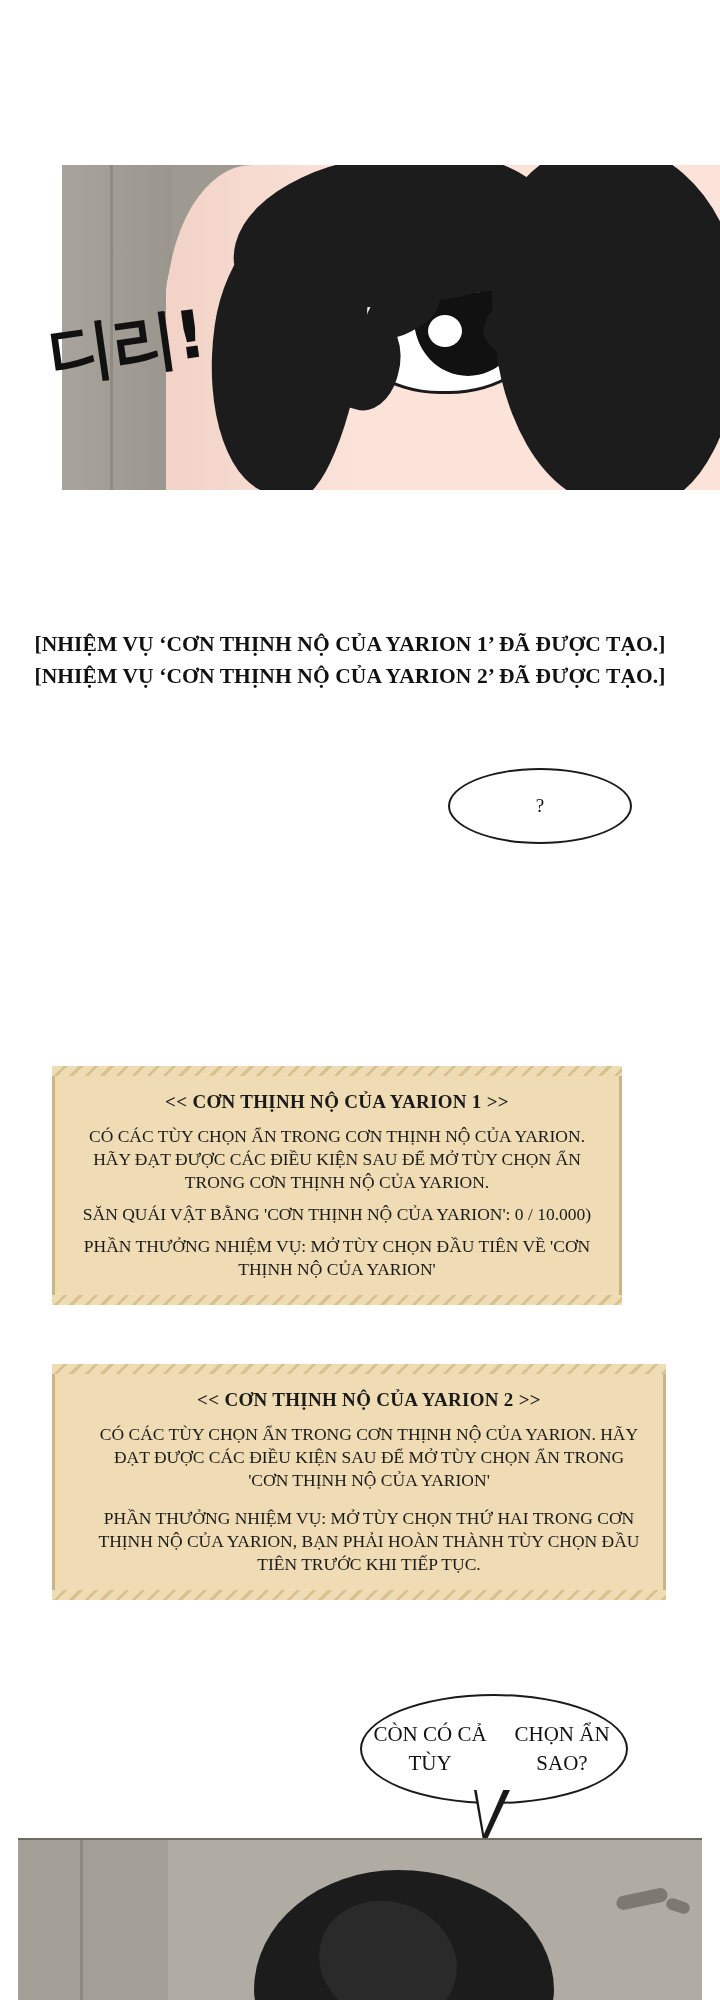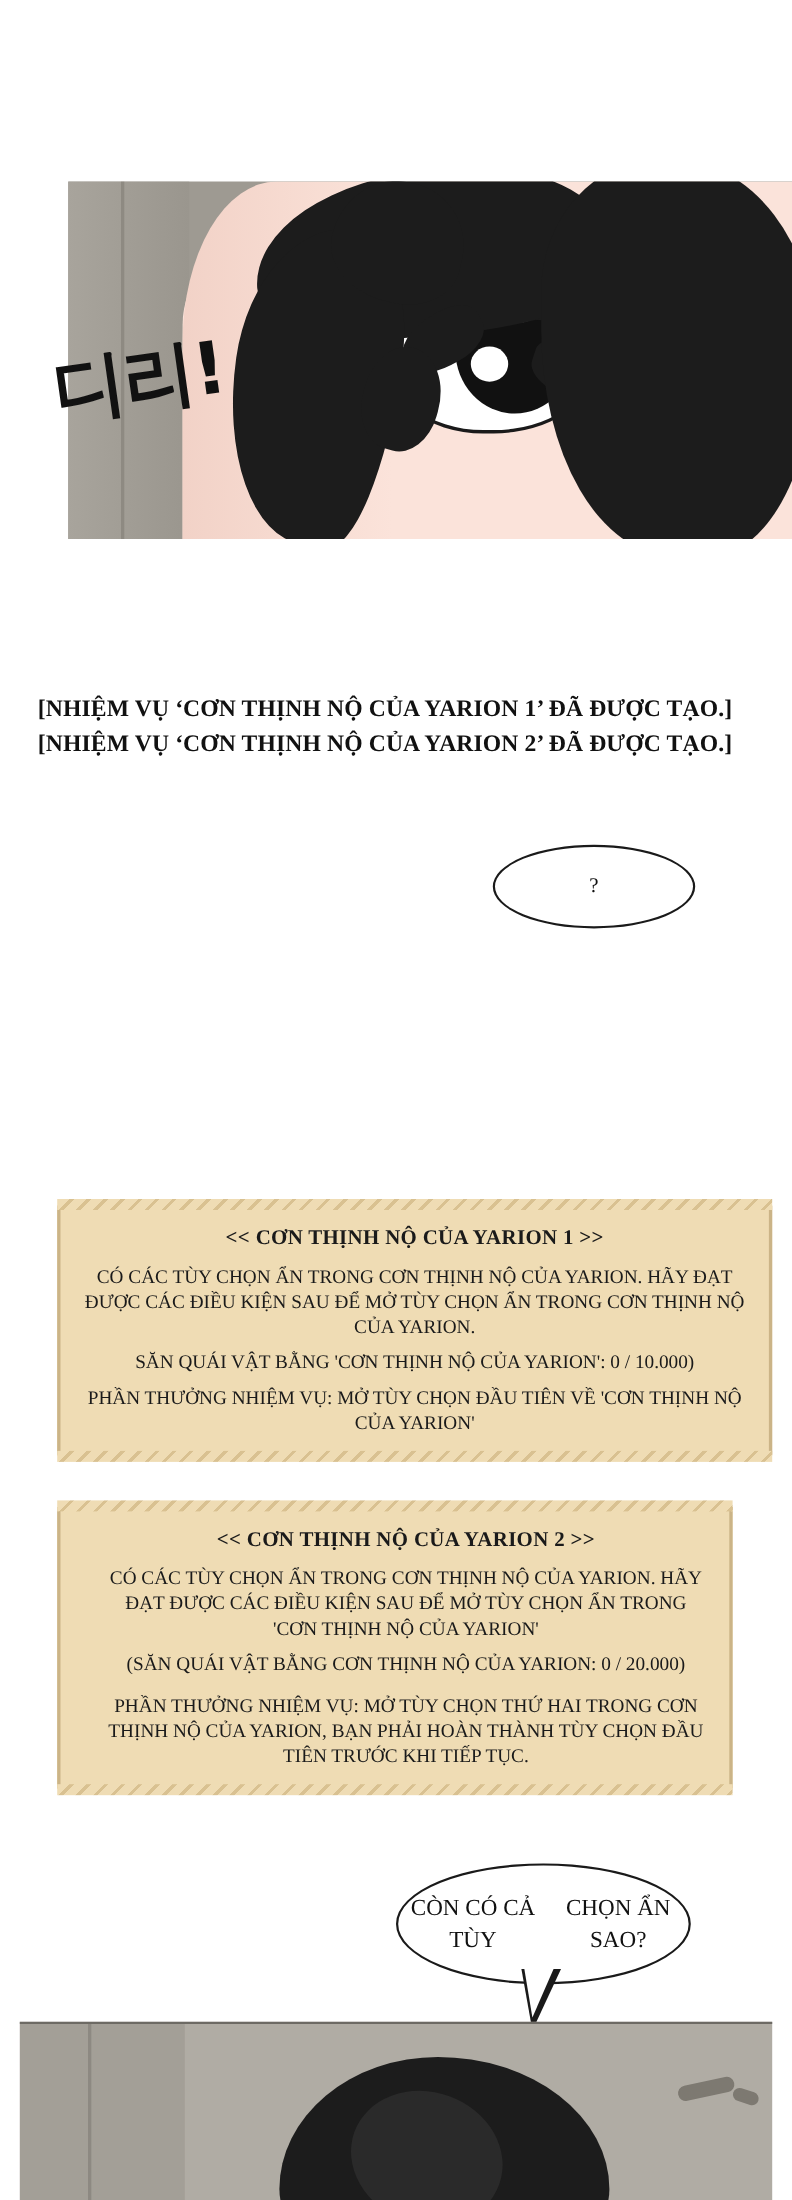--- a/index.html
+++ b/index.html
@@ -250,22 +250,22 @@
   }
   .parchment p {
     margin: 0 0 9px 0;
     text-align: center;
   }
   .parchment p:last-child { margin-bottom: 0; }
   .parchment .spacer { height: 6px; }
 
   #quest1 {
     left: 52px;
-    top: 1096px;
-    width: 650px;
+    top: 1072px;
+    width: 570px;
   }
   #quest2 {
     left: 52px;
     top: 1370px;
     width: 614px;
     padding-left: 42px;
   }
 
   
   .bubble-talk {
@@ -412,21 +412,20 @@
 <div class="parchment" id="quest1">
   <div class="ptitle">&lt;&lt; CƠN THỊNH NỘ CỦA YARION 1 &gt;&gt;</div>
   <p>CÓ CÁC TÙY CHỌN ẨN TRONG CƠN THỊNH NỘ CỦA YARION. HÃY ĐẠT ĐƯỢC CÁC ĐIỀU KIỆN SAU ĐỂ MỞ TÙY CHỌN ẨN TRONG CƠN THỊNH NỘ CỦA YARION.</p>
   <p>SĂN QUÁI VẬT BẰNG 'CƠN THỊNH NỘ CỦA YARION': 0 / 10.000)</p>
   <p>PHẦN THƯỞNG NHIỆM VỤ: MỞ TÙY CHỌN ĐẦU TIÊN VỀ 'CƠN THỊNH NỘ CỦA YARION'</p>
 </div>
 
 <div class="parchment" id="quest2">
   <div class="ptitle">&lt;&lt; CƠN THỊNH NỘ CỦA YARION 2 &gt;&gt;</div>
   <p>CÓ CÁC TÙY CHỌN ẨN TRONG CƠN THỊNH NỘ CỦA YARION. HÃY ĐẠT ĐƯỢC CÁC ĐIỀU KIỆN SAU ĐỂ MỞ TÙY CHỌN ẨN TRONG 'CƠN THỊNH NỘ CỦA YARION'</p>
-  <p>(SĂN QUÁI VẬT BẰNG CƠN THỊNH NỘ CỦA YARION: 0 / 20.000)</p>
   <div class="spacer"></div>
   <p>PHẦN THƯỞNG NHIỆM VỤ: MỞ TÙY CHỌN THỨ HAI TRONG CƠN THỊNH NỘ CỦA YARION, BẠN PHẢI HOÀN THÀNH TÙY CHỌN ĐẦU TIÊN TRƯỚC KHI TIẾP TỤC.</p>
 </div>
 
 <div class="bubble-talk">
   <div>CÒN CÓ CẢ TÙY</div>
   <div>CHỌN ẨN SAO?</div>
 </div>
 <div class="bubble-tail"></div>
 <div class="bubble-tail-in"></div>

